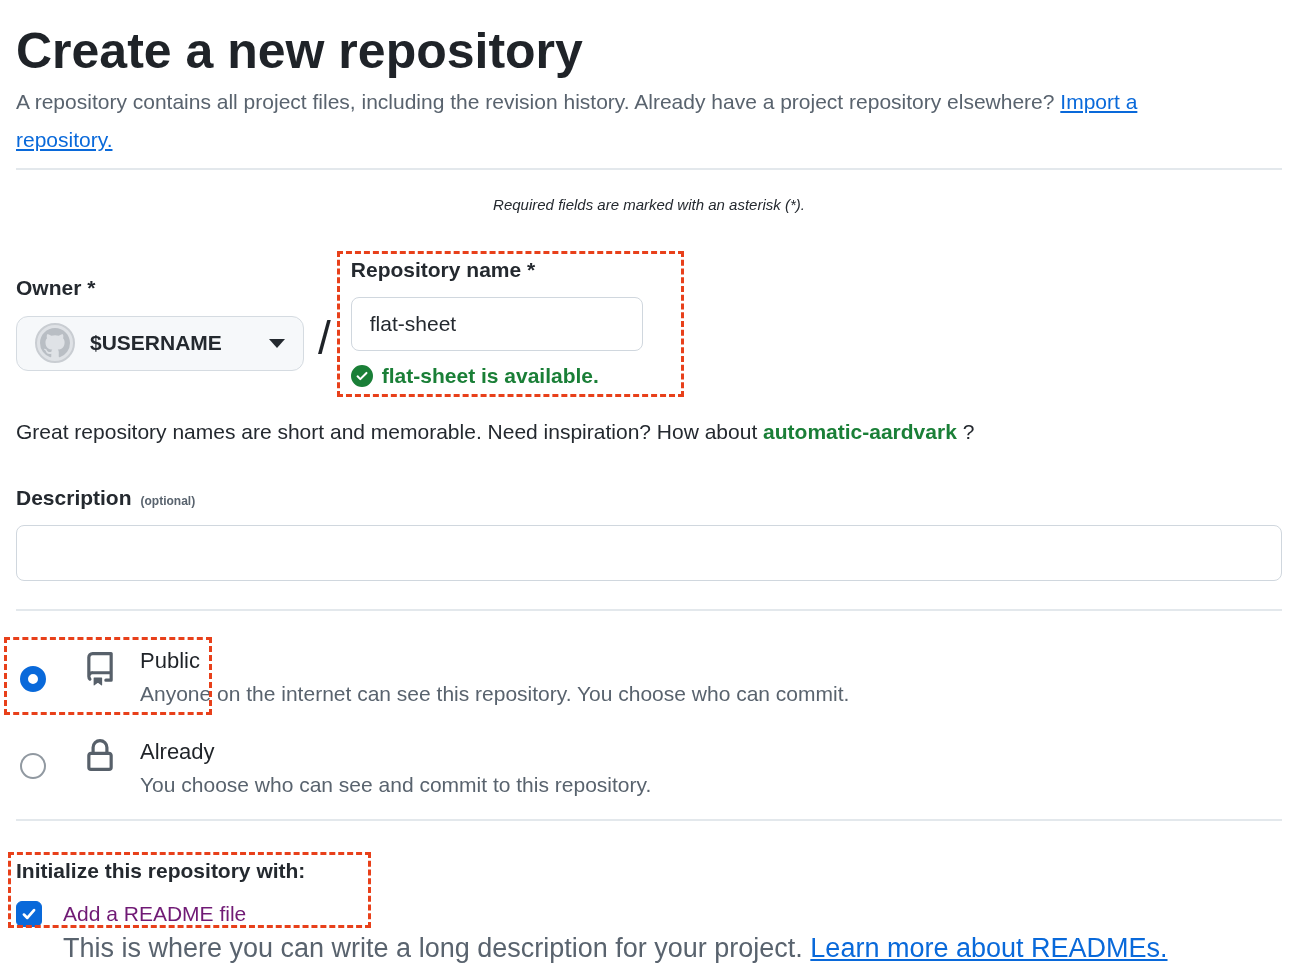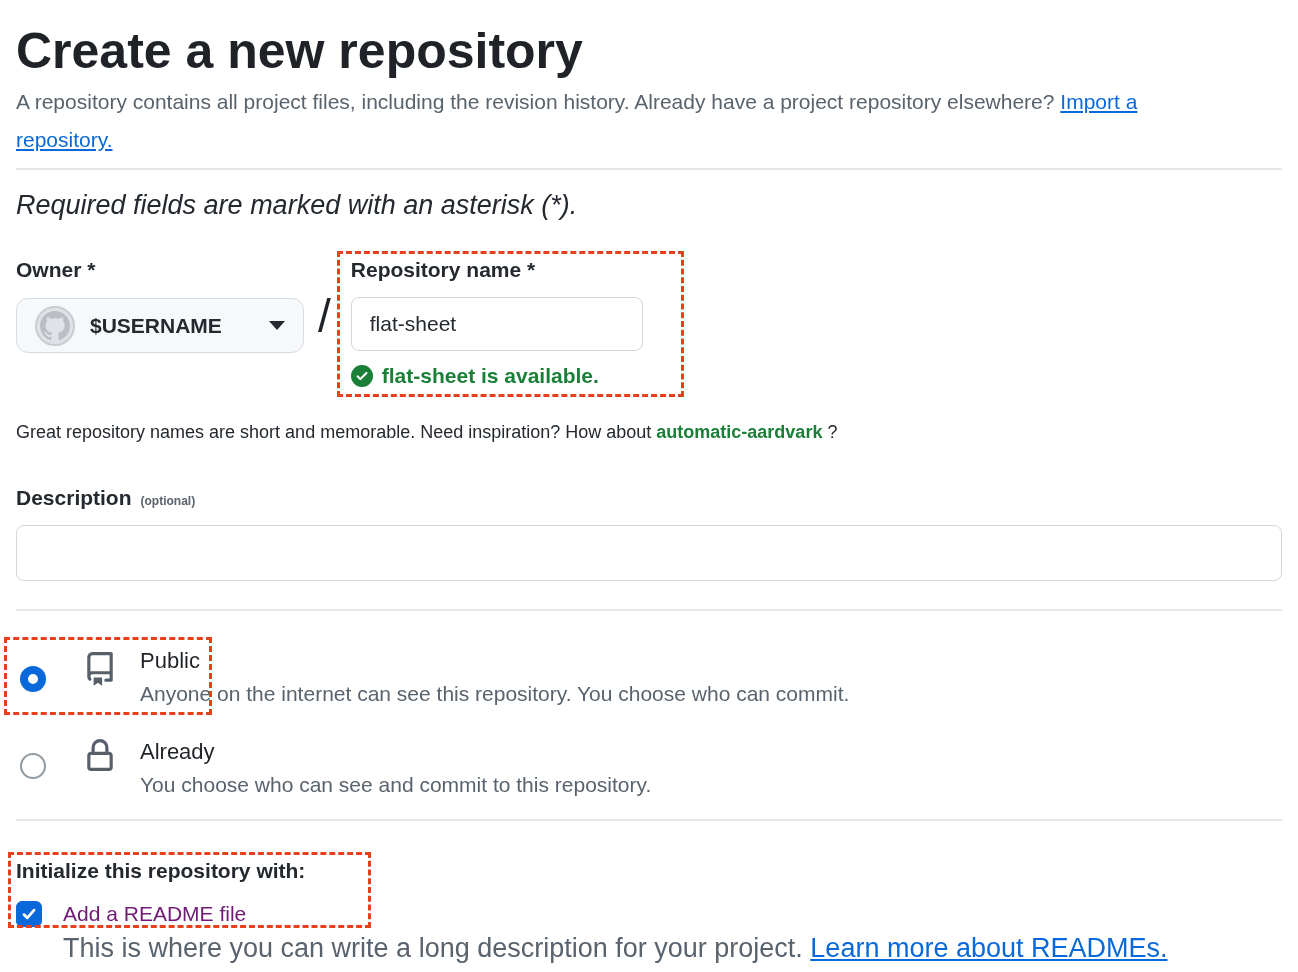--- a/index.html
+++ b/index.html
@@ -28,28 +28,29 @@
     max-width: 1220px;
   }
   a.link { color: #0969da; text-decoration: underline; cursor: pointer; }
 
   .divider { border: none; border-top: 2px solid #e3e8ec; margin-top: 9px; }
   .divider-2 { margin-top: 28px; }
   .divider-3 { margin-top: 18px; }
 
   .required-note {
     margin-top: 23px;
-    font-size: 27px;
+    font-size: 15px;
     font-style: italic;
     color: #24292f;
     line-height: 24px;
-  }
-
-  
-  .name-row { margin-top: 40px; display: flex; align-items: flex-start; }
+    text-align: center;
+  }
+
+  
+  .name-row { margin-top: 40px; display: flex; align-items: center; }
   .field-label { font-size: 21px; font-weight: bold; color: #24292f; line-height: 26px; }
   .owner-col { width: 288px; flex: none; }
   .owner-button {
     margin-top: 15px;
     width: 288px; height: 55px;
     background: #f6f8fa;
     border: 1px solid #d5dbe1;
     border-radius: 12px;
     display: flex; align-items: center;
     padding: 0 18px;
@@ -92,21 +93,21 @@
     margin-top: 13px;
     display: flex; align-items: center;
     font-size: 21px; font-weight: bold; color: #1a7f37;
   }
   .availability svg { width: 22px; height: 22px; fill: #1a7f37; margin-right: 9px; flex: none; }
 
   
   .annot { position: absolute; border: 3px dashed #e8401a; pointer-events: none; }
   .annot-repo { left: -14px; top: -6px; width: 347px; height: 146px; }
 
-  .inspiration { margin-top: 31px; font-size: 18px; color: #24292f; line-height: 26px; }
+  .inspiration { margin-top: 31px; font-size: 21px; color: #24292f; line-height: 26px; }
   .inspiration .suggestion { color: #1a7f37; font-weight: bold; cursor: pointer; }
 
   .desc-label-row { margin-top: 40px; display: flex; align-items: baseline; }
   .optional-tag { margin-left: 9px; font-size: 12px; font-weight: bold; color: #59636e; }
   .desc-input {
     margin-top: 14px;
     width: 1266px; height: 56px;
     border: 1px solid #d0d7de;
     border-radius: 8px;
     font-size: 21px; color: #24292f;

